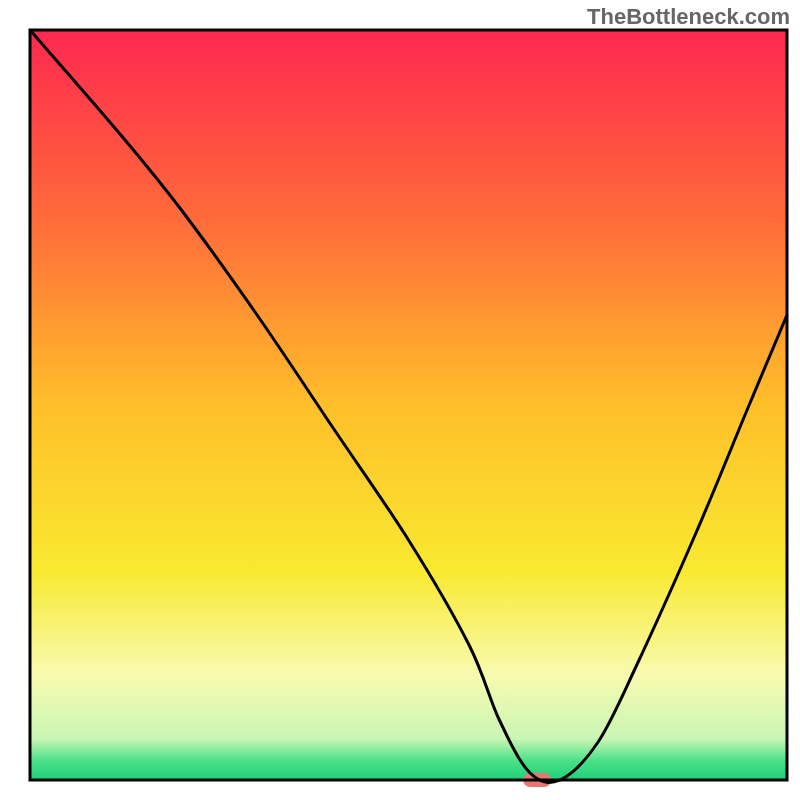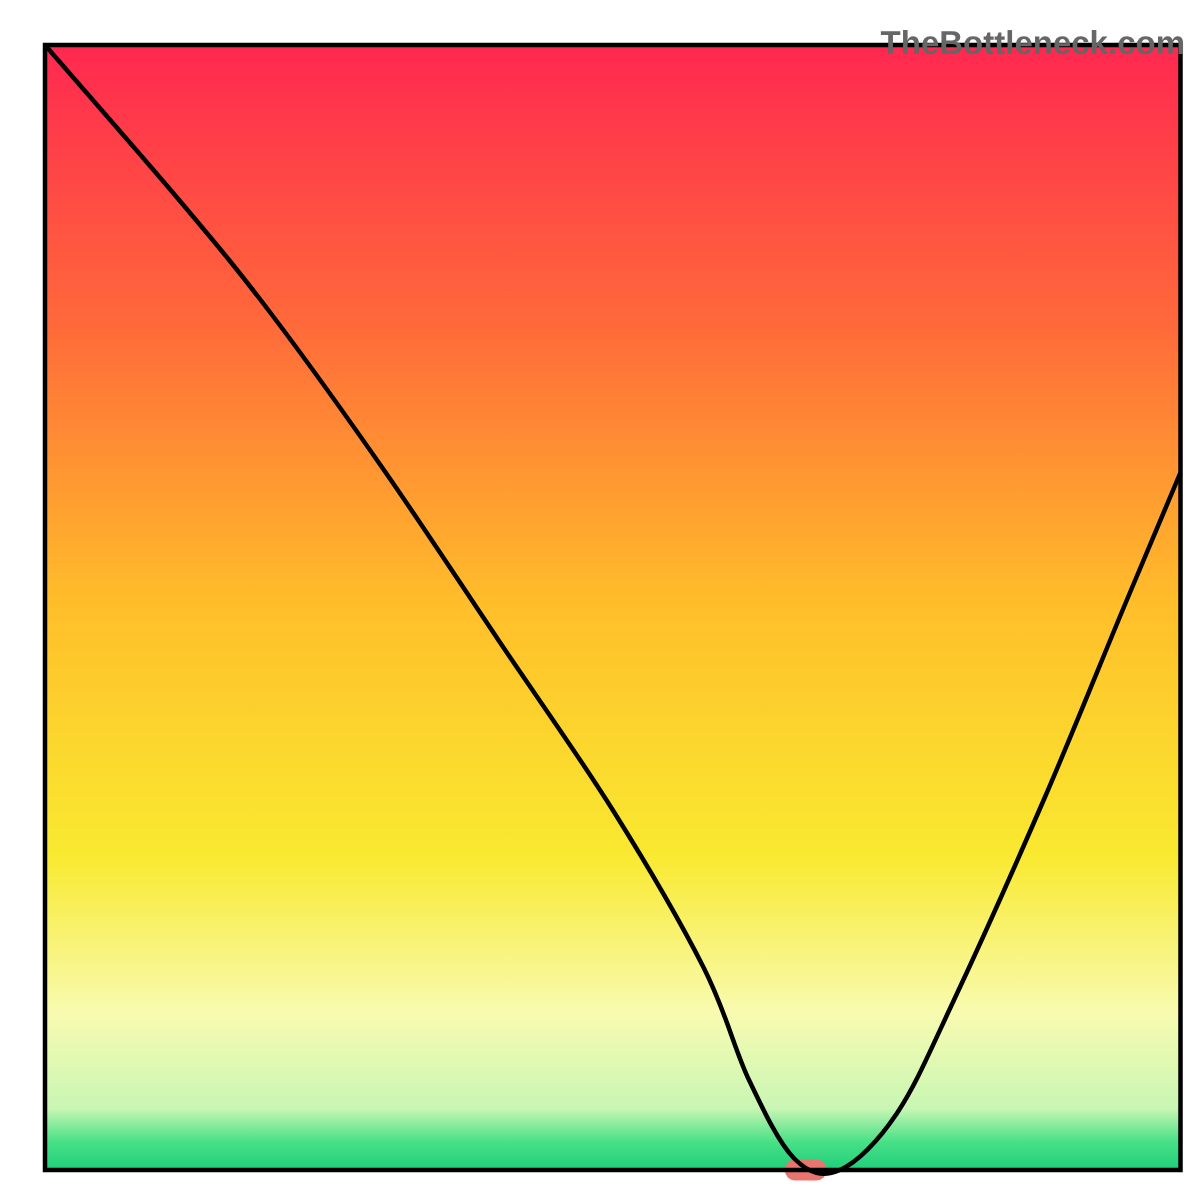--- a/index.html
+++ b/index.html
@@ -17,21 +17,20 @@
   }
   .watermark {
     position: absolute;
     top: 4px;
     right: 10px;
     font-size: 22px;
     font-weight: bold;
     color: #666666;
     font-family: Arial, sans-serif;
     z-index: 10;
-    margin-top: 12px;
   }
   svg.chart {
     position: absolute;
     top: 0;
     left: 0;
     width: 800px;
     height: 800px;
   }
   .axis-line {
     stroke: #000000;

